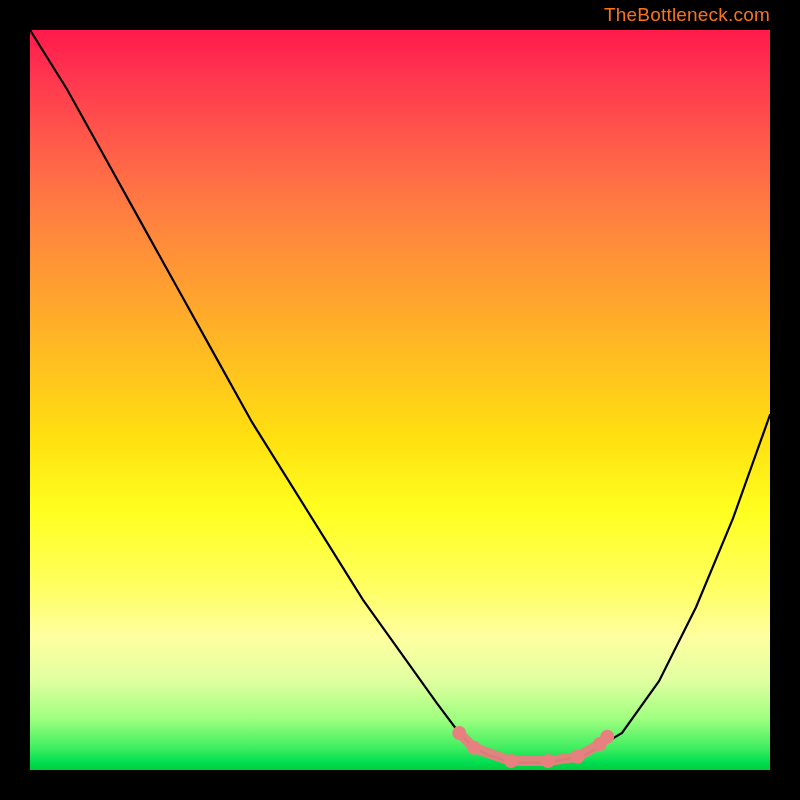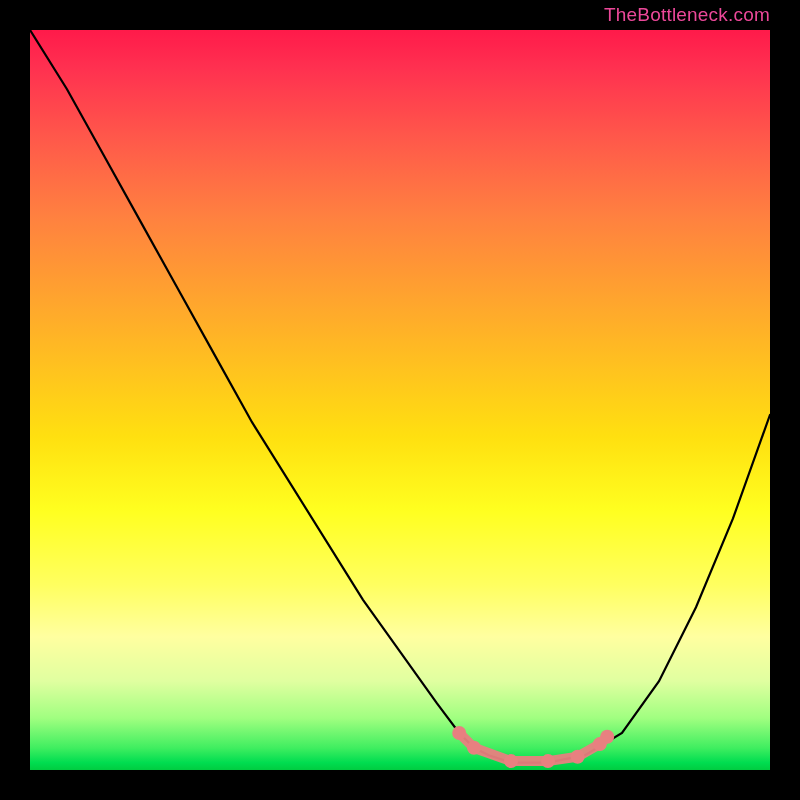--- a/index.html
+++ b/index.html
@@ -46,21 +46,21 @@
     position: absolute;
     left: 30px;
     top: 30px;
     width: 740px;
     height: 740px;
   }
   .watermark {
     position: absolute;
     top: 4px;
     right: 30px;
-    color: #ec4899;
+    color: #f97316;
     font-family: Arial, Helvetica, sans-serif;
     font-size: 19px;
     letter-spacing: 0.2px;
     margin-left: 45px;
   }
 </style>
 </head>
 <body>
 
 <div class="chart-container">

